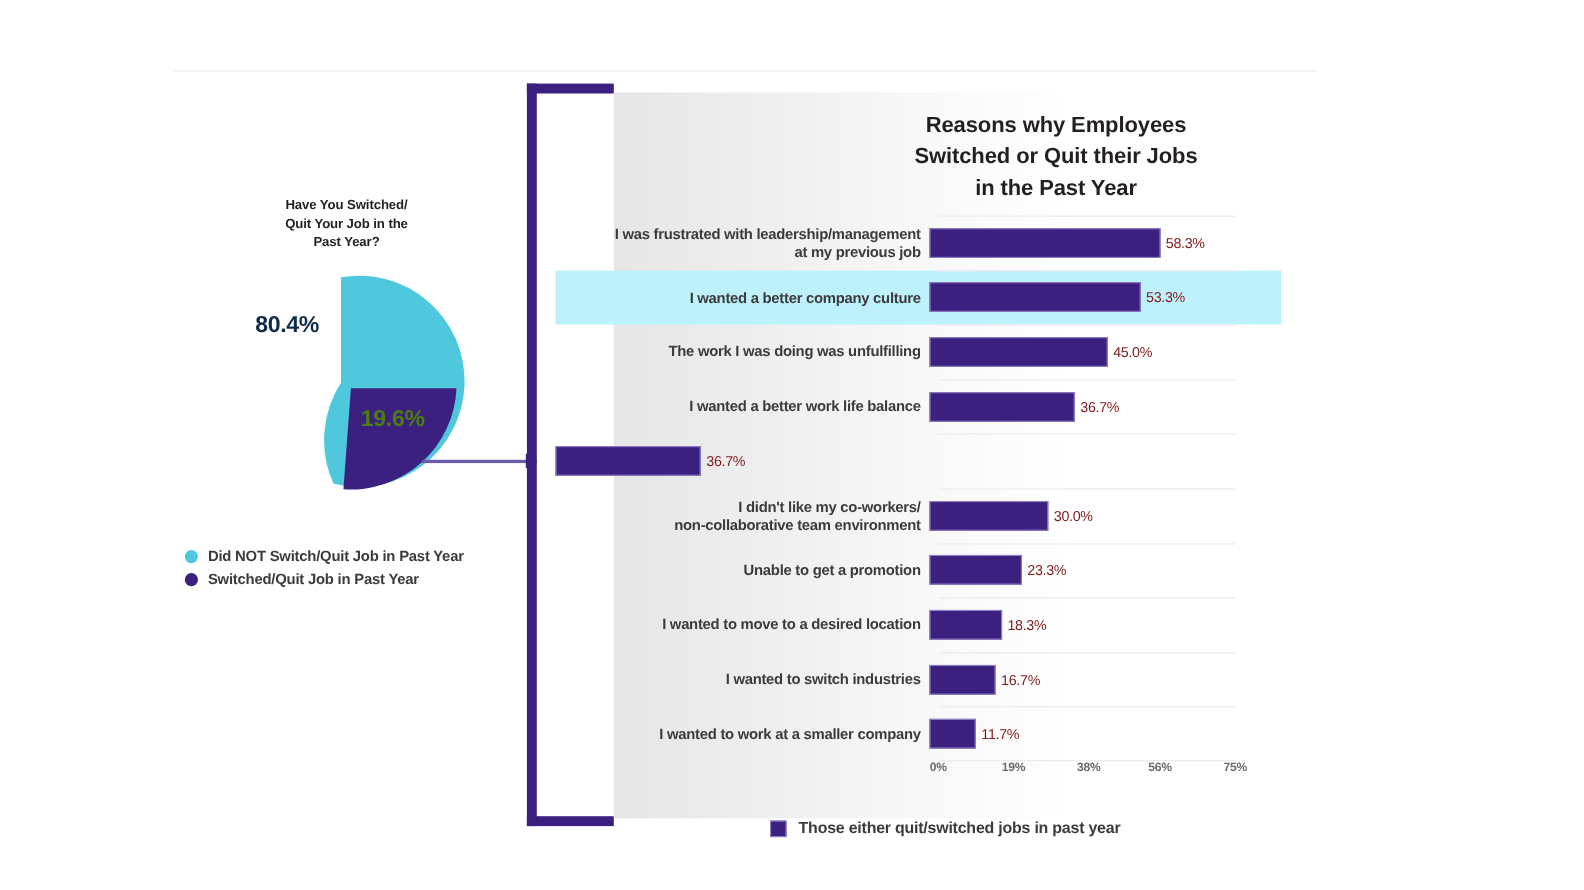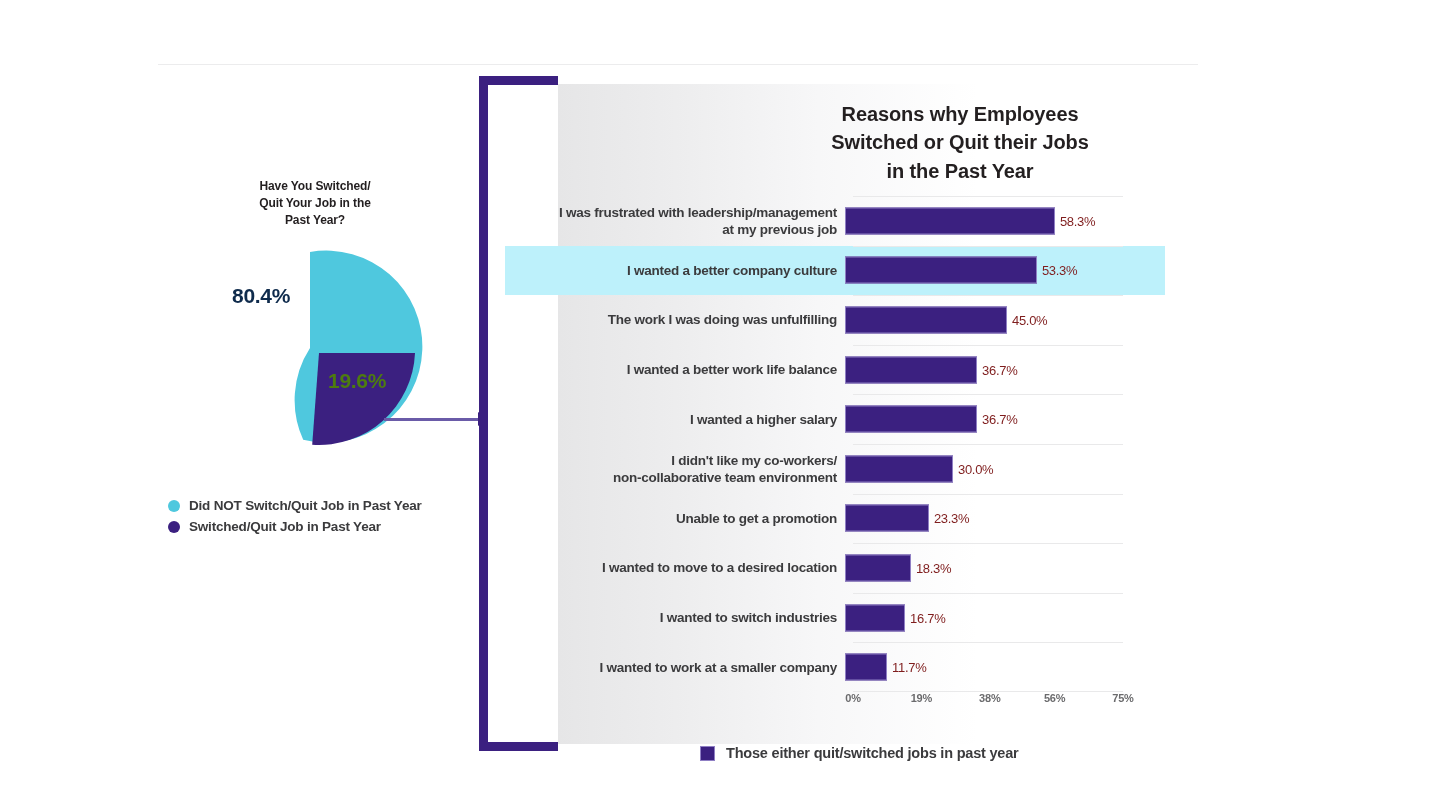--- a/index.html
+++ b/index.html
@@ -385,23 +385,20 @@
           <div class="cat">
             <div>I wanted a better work life balance</div>
           </div>
           <div class="barzone">
             <div class="bar" style="width: 132.12px;"></div>
             <div class="val" style="left: 137.12px;">36.7%</div>
           </div>
         </div>
         <div class="brow">
           <div class="rule"></div>
-          <div class="cat">
-            <div>I wanted a higher salary</div>
-          </div>
           <div class="barzone">
             <div class="bar" style="width: 132.12px;"></div>
             <div class="val" style="left: 137.12px;">36.7%</div>
           </div>
         </div>
         <div class="brow">
           <div class="rule"></div>
           <div class="cat">
             <div>I didn't like my co-workers/</div>
             <div>non-collaborative team environment</div>

